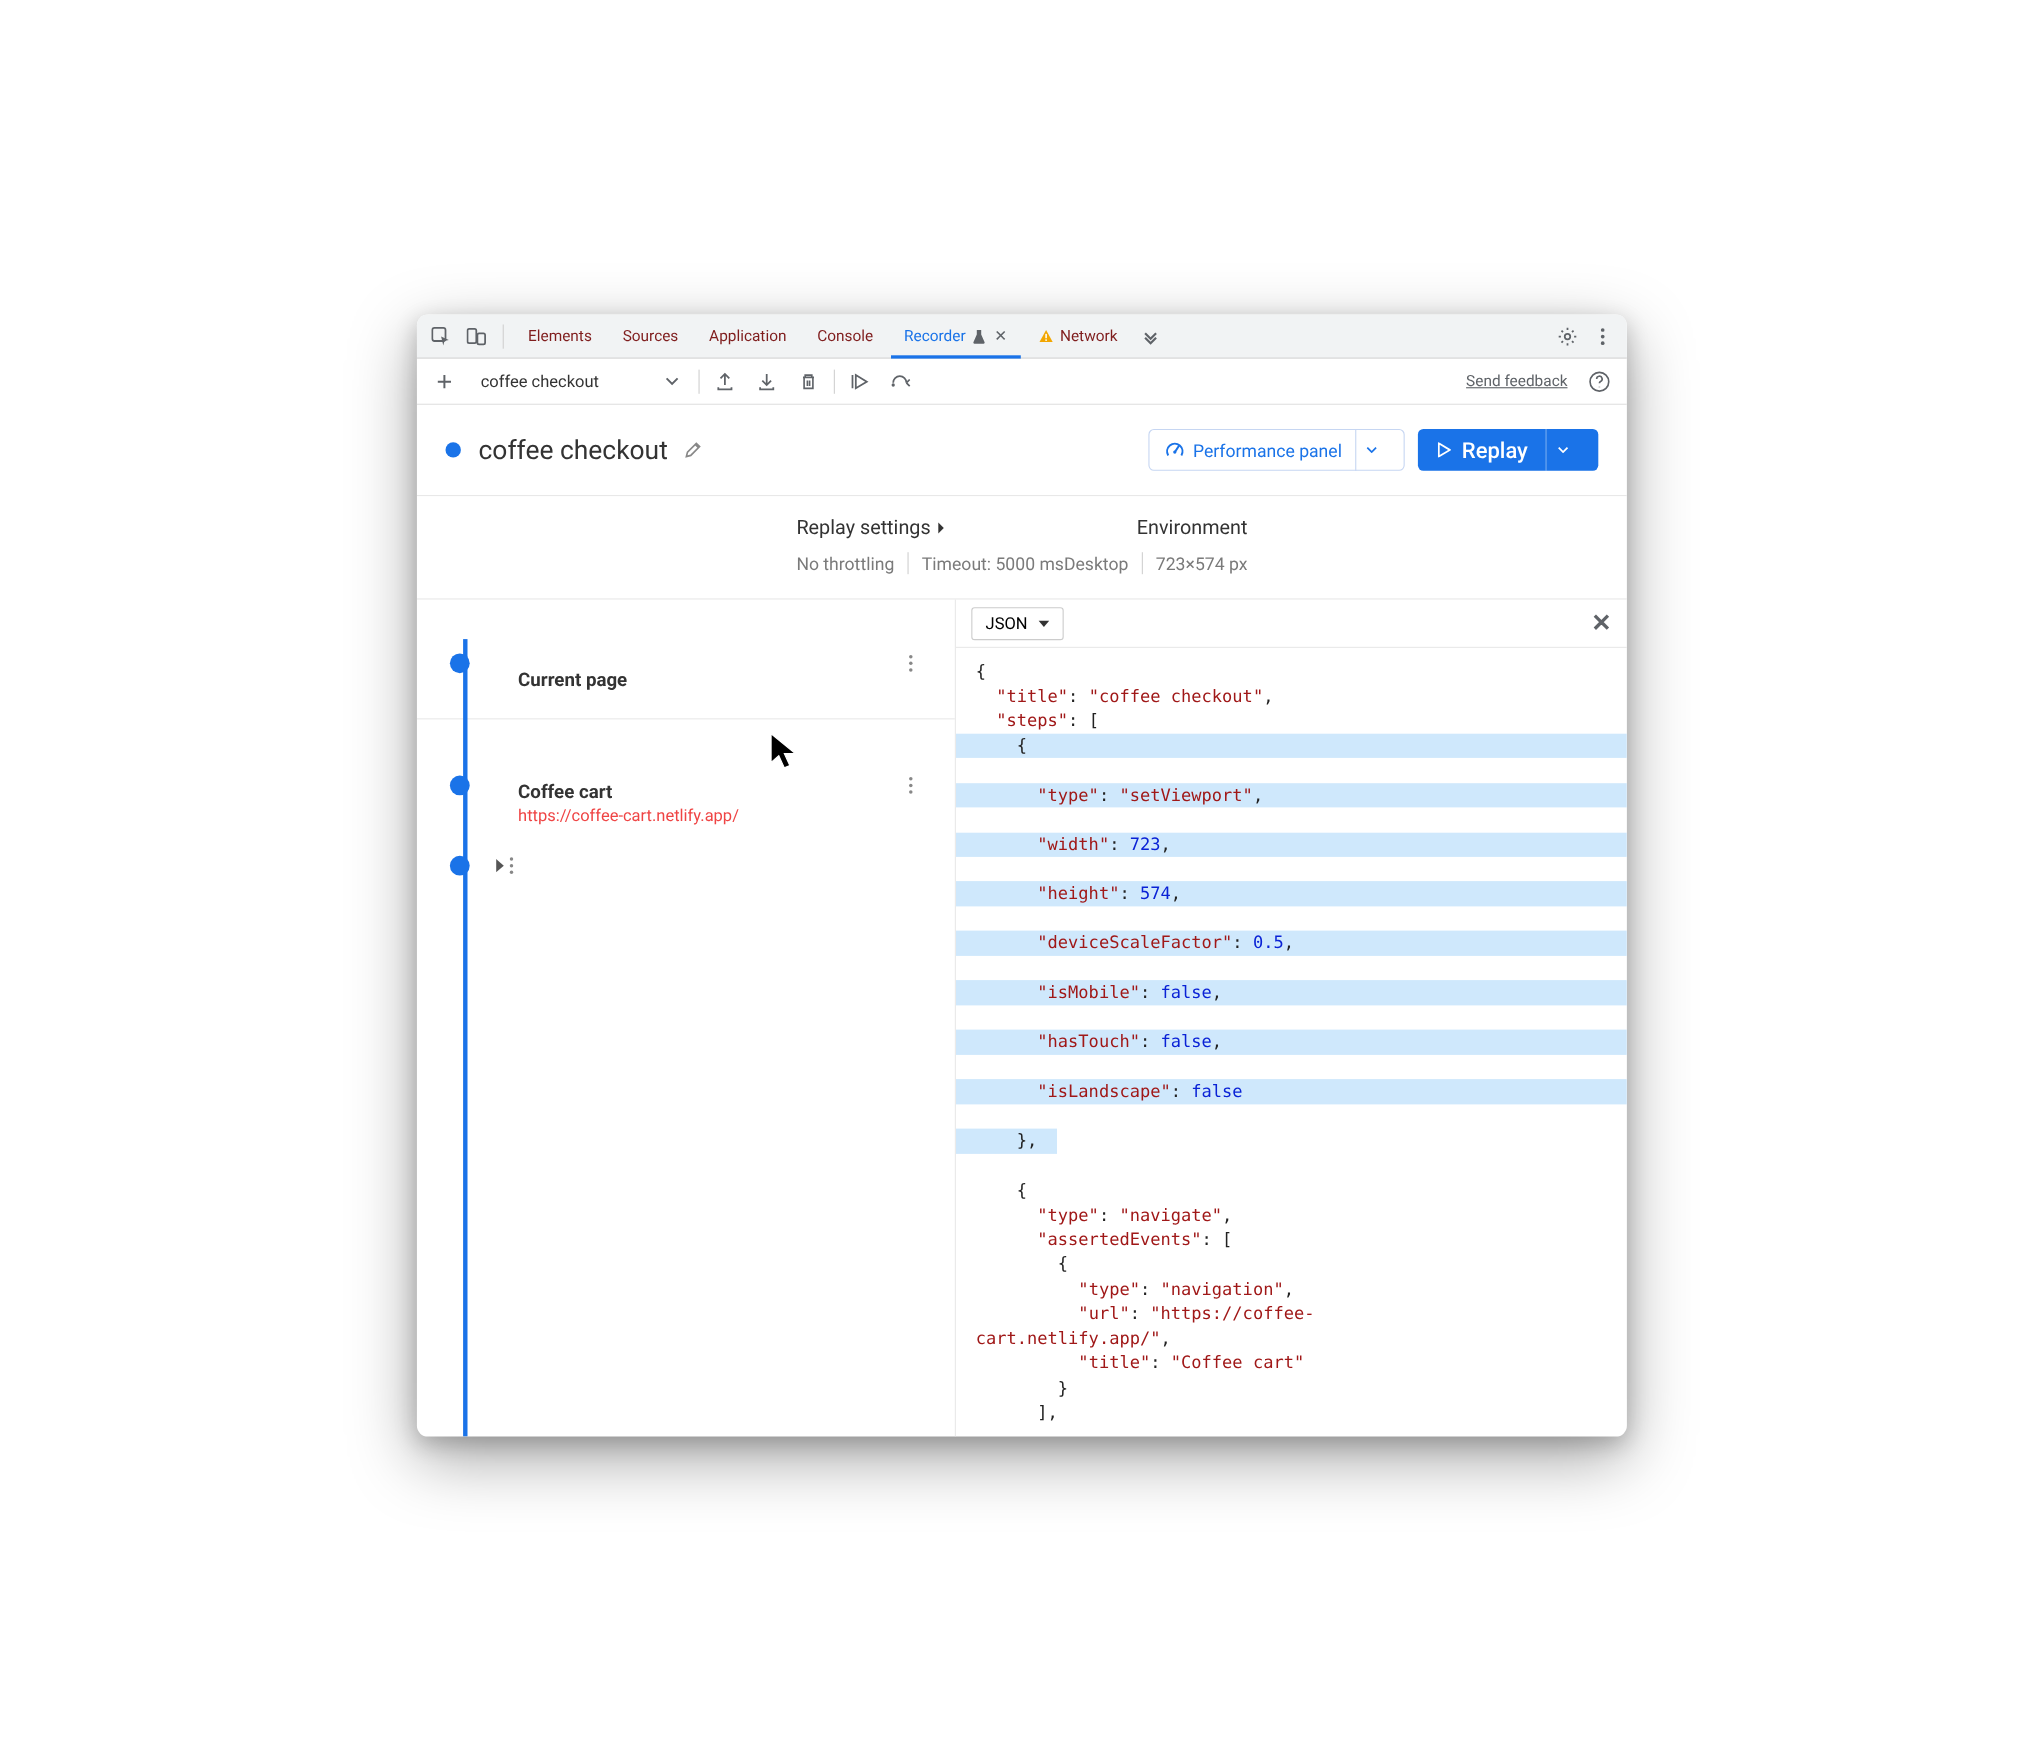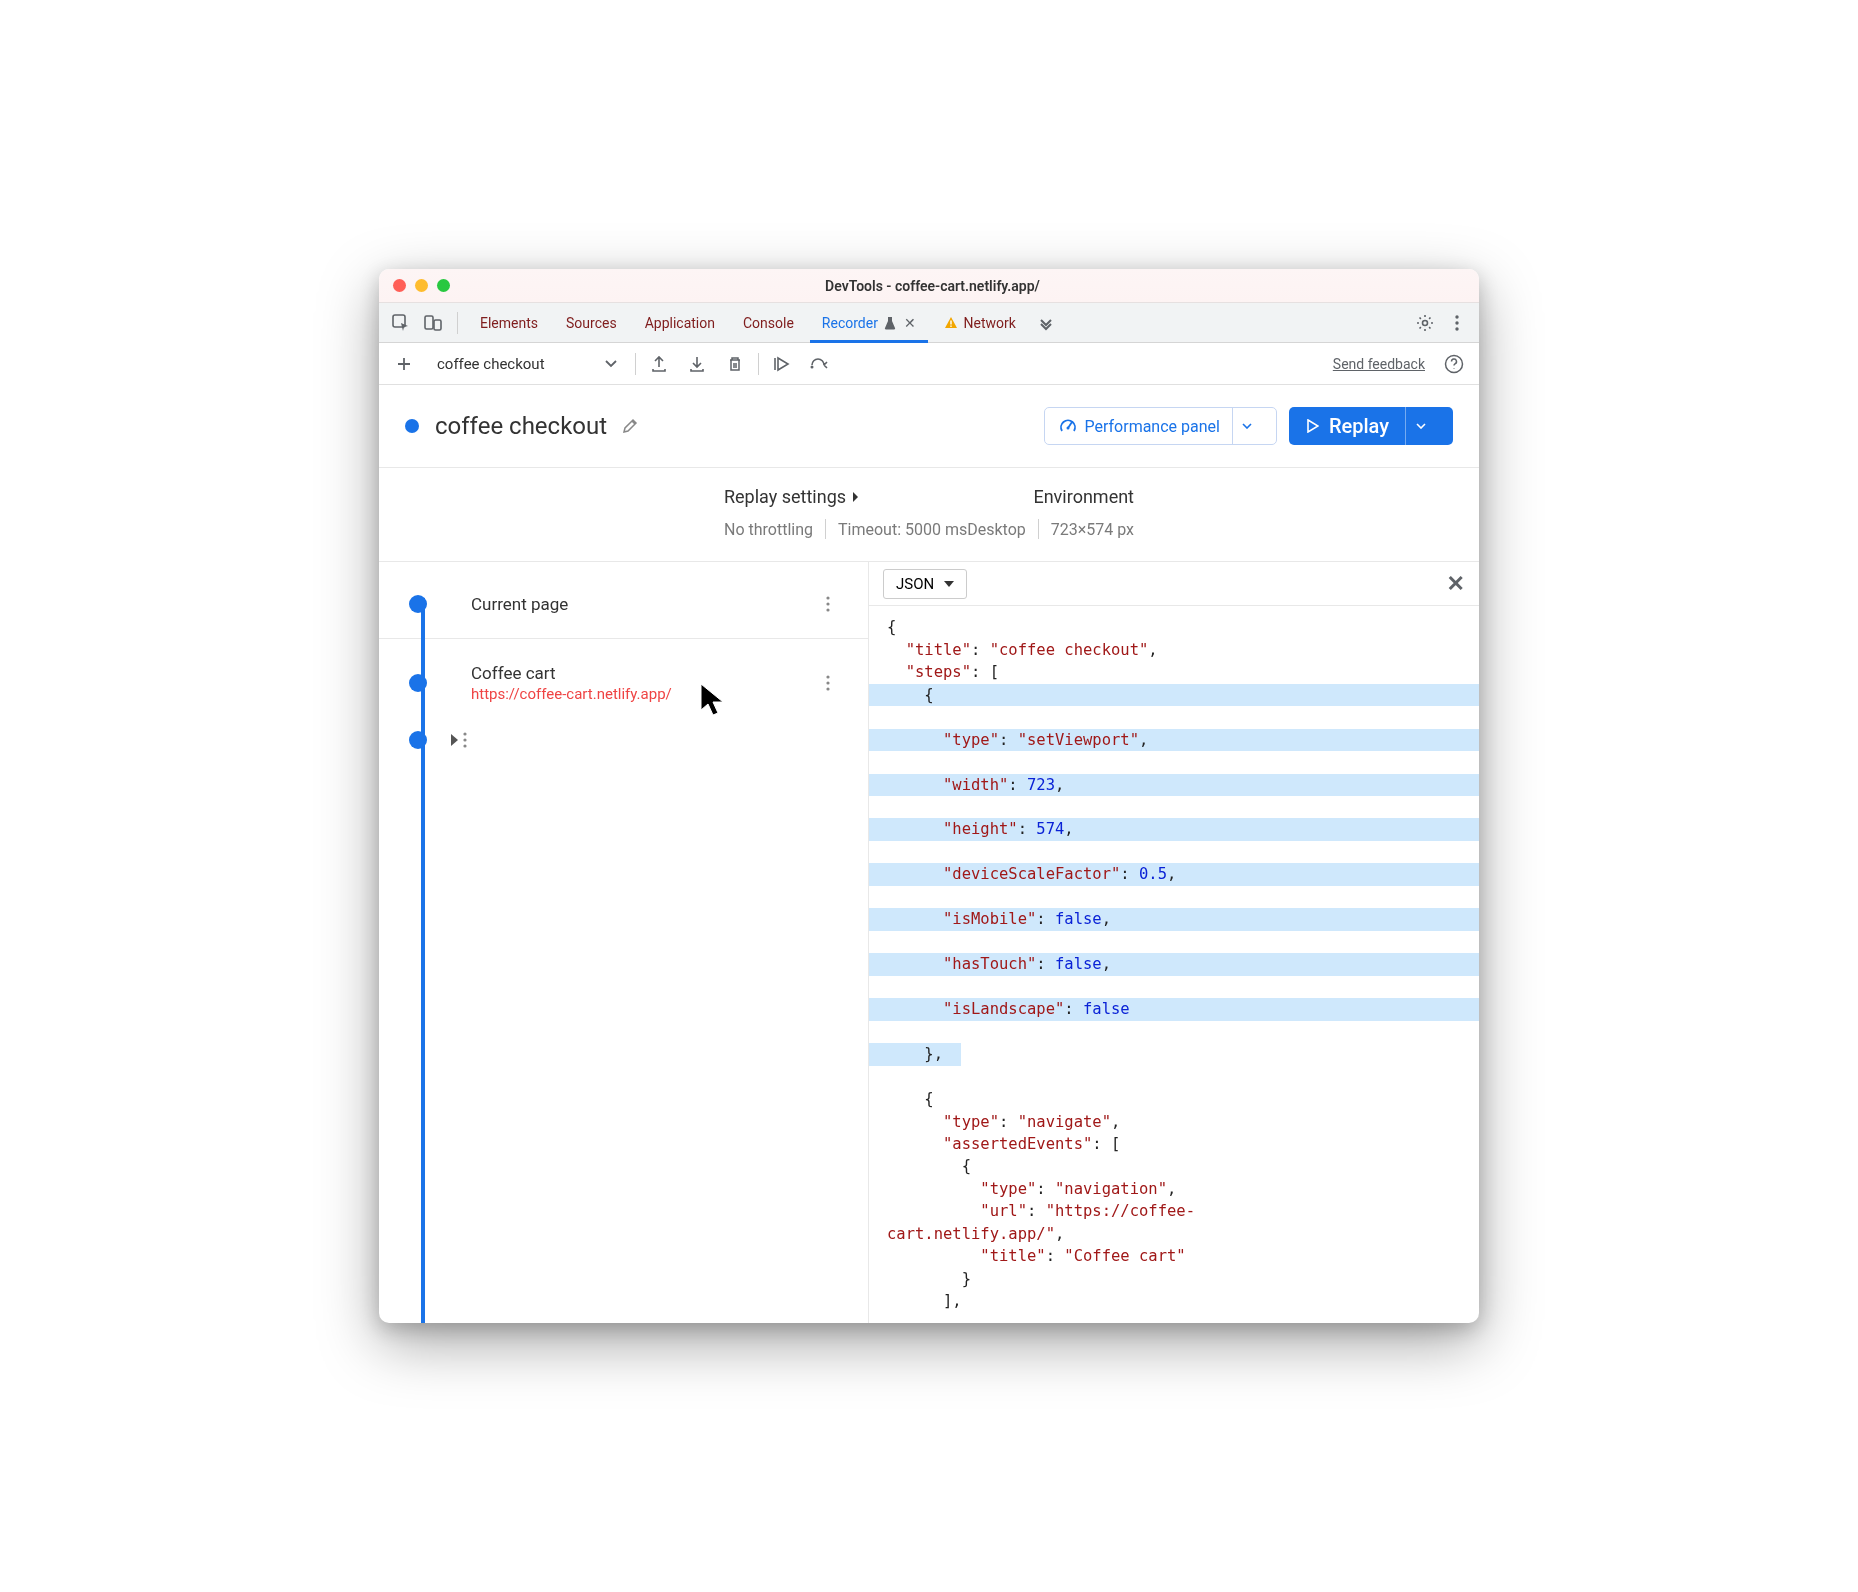--- a/index.html
+++ b/index.html
@@ -133,45 +133,37 @@
   cursor: pointer;
 }
 .step.hovered { background: #f1f2f3; }
 .step-dot {
   width: 18px; height: 18px; border-radius: 50%; background: #1a73e8; z-index: 1;
   flex-shrink: 0;
 }
 .step-chevron { margin-left: 24px; color: #555; width: 12px; flex-shrink: 0; }
 .step-content { margin-left: 8px; flex: 1; }
 .step-title { font-size: 17px; color: #333; }
-.step-title.bold { font-weight: 400; }
+.step-title.bold { font-weight: 700; margin-top: 32px; }
 .step-sub { font-size: 15px; color: #ef4444; margin-top: 2px; }
 .step-menu {
   color: #888; cursor: pointer; width: 26px; text-align: center;
   font-size: 20px; letter-spacing: -1px;
 }
 .hr-divider { height: 1px; background: #e8e8e8; margin: 10px 0 10px 0; }
 .cursor-arrow {
   position: absolute; left: 320px; top: 120px; pointer-events: none;
 }
 svg { display: block; }
 </style>
 </head>
 <body>
 
 <div class="window">
 
-  <div class="titlebar">
-    <div class="traffic-lights">
-      <div class="tl red"></div>
-      <div class="tl yellow"></div>
-      <div class="tl green"></div>
-    </div>
-    <div class="window-title">DevTools - coffee-cart.netlify.app/</div>
-  </div>
 
   <div class="tabstrip">
     <div class="ts-icon">
       <svg width="18" height="18" viewBox="0 0 18 18">
           <rect x="1" y="1" width="12" height="12" rx="2" fill="none" stroke="#5f6368" stroke-width="1.6"></rect>
           <path d="M9 9 L16 12 L12 13 L11 17 Z" fill="#5f6368"></path>
         </svg>
     </div>
     <div class="ts-icon">
       <svg width="18" height="18" viewBox="0 0 18 18">

